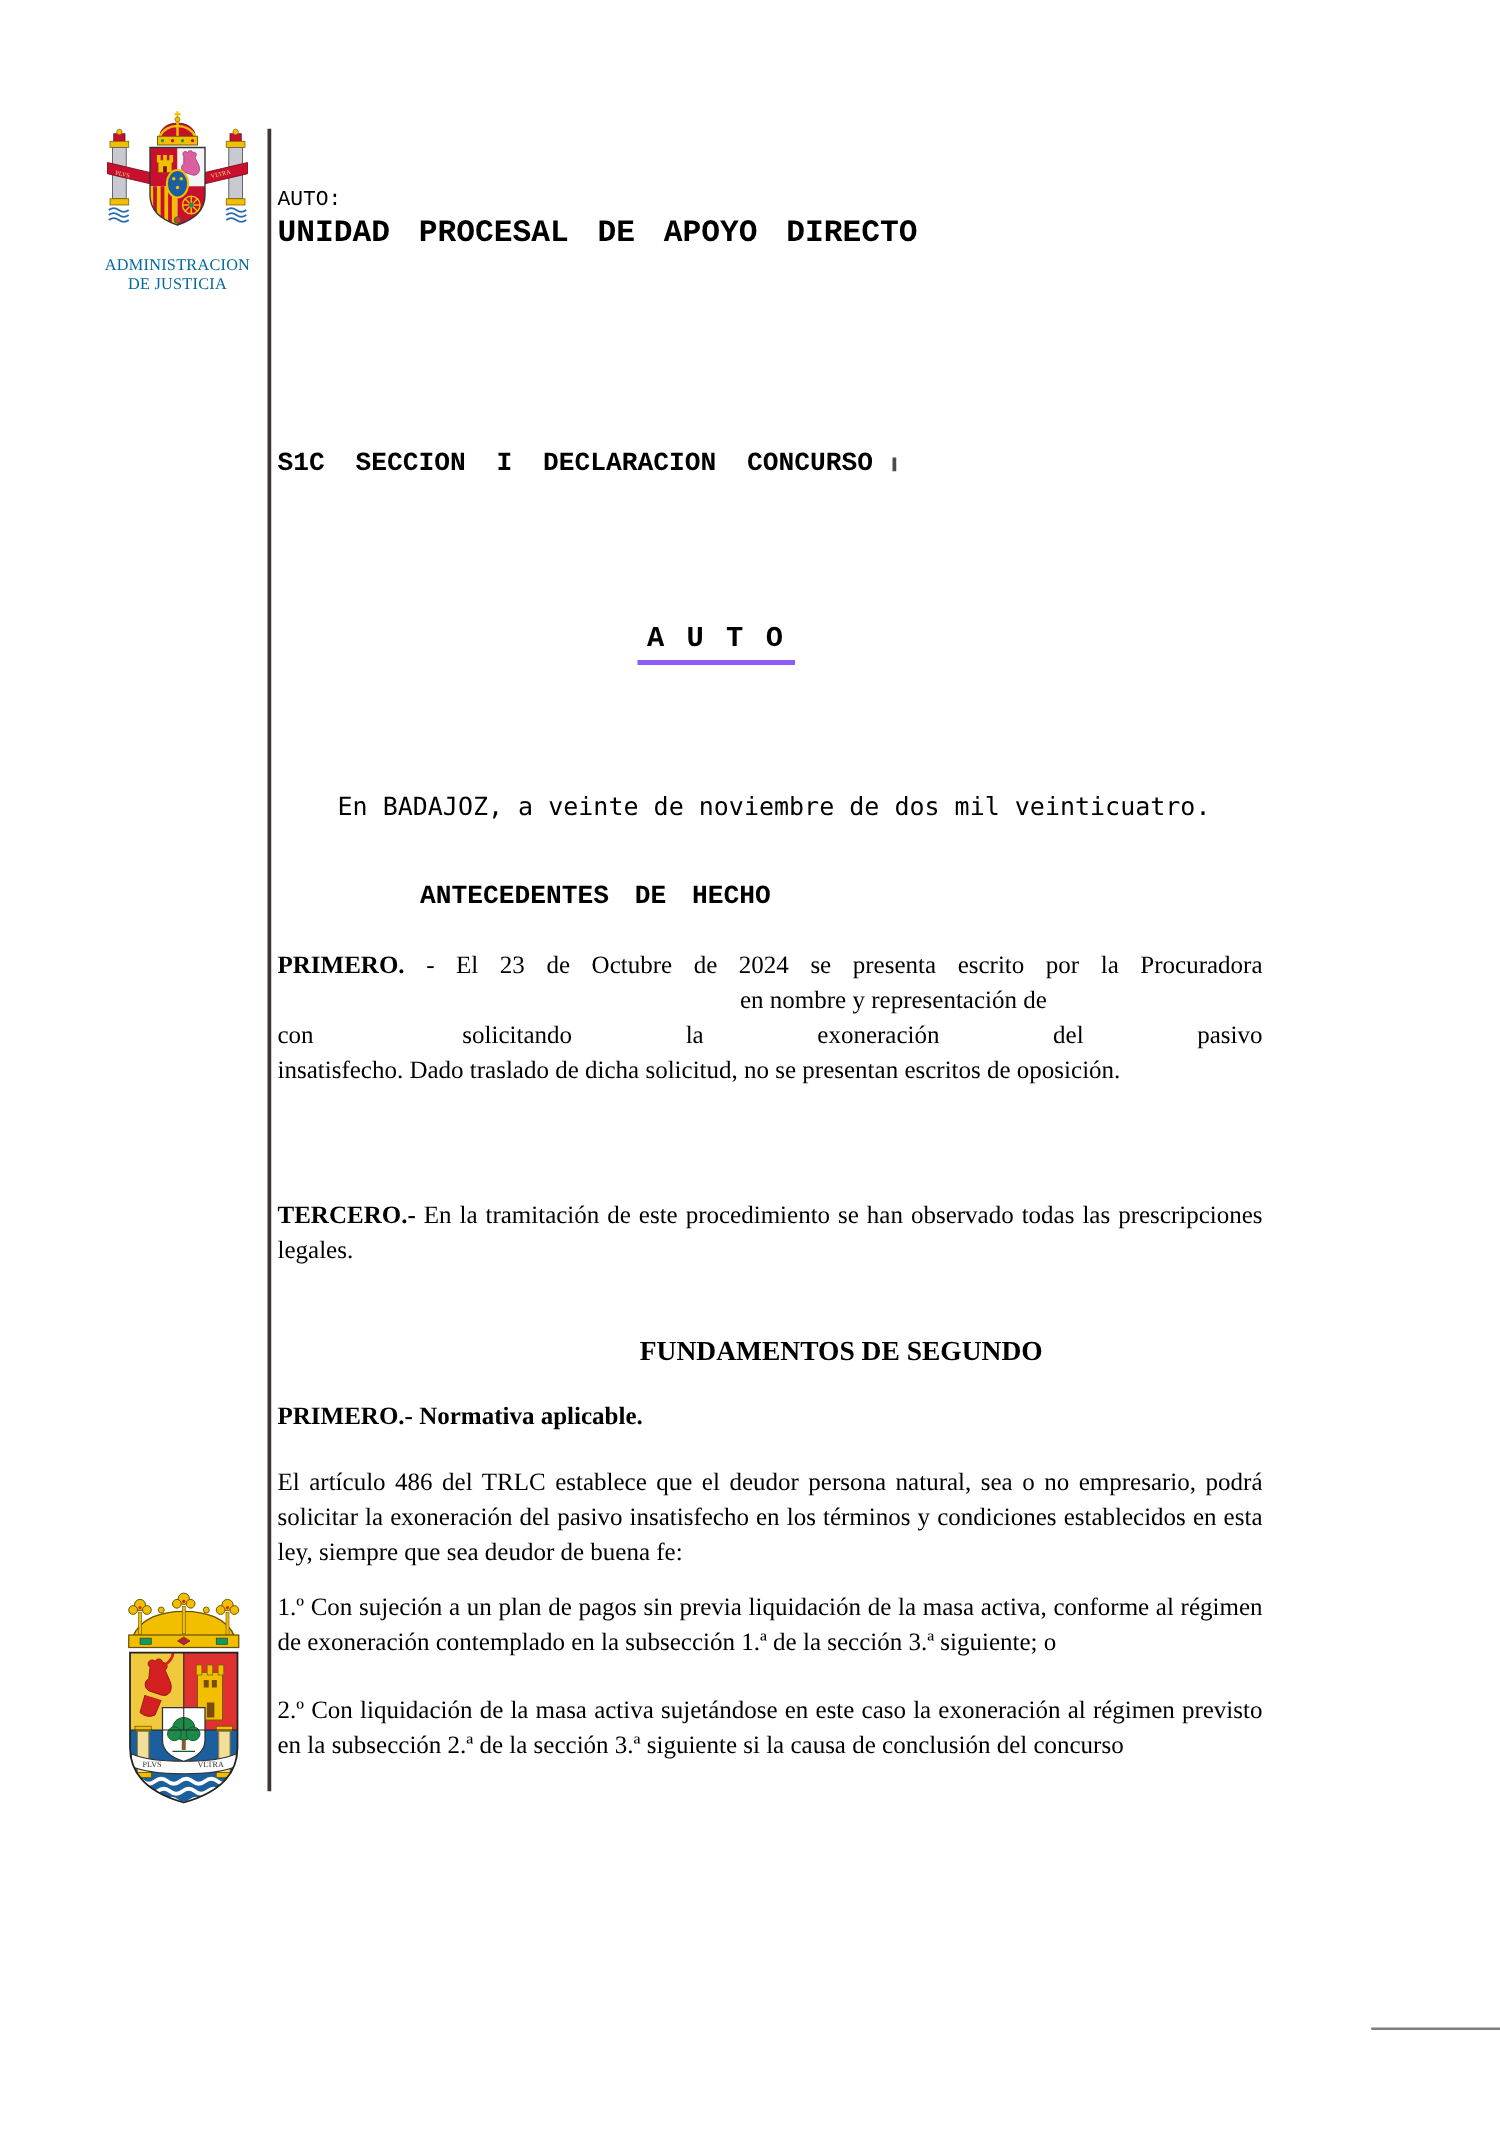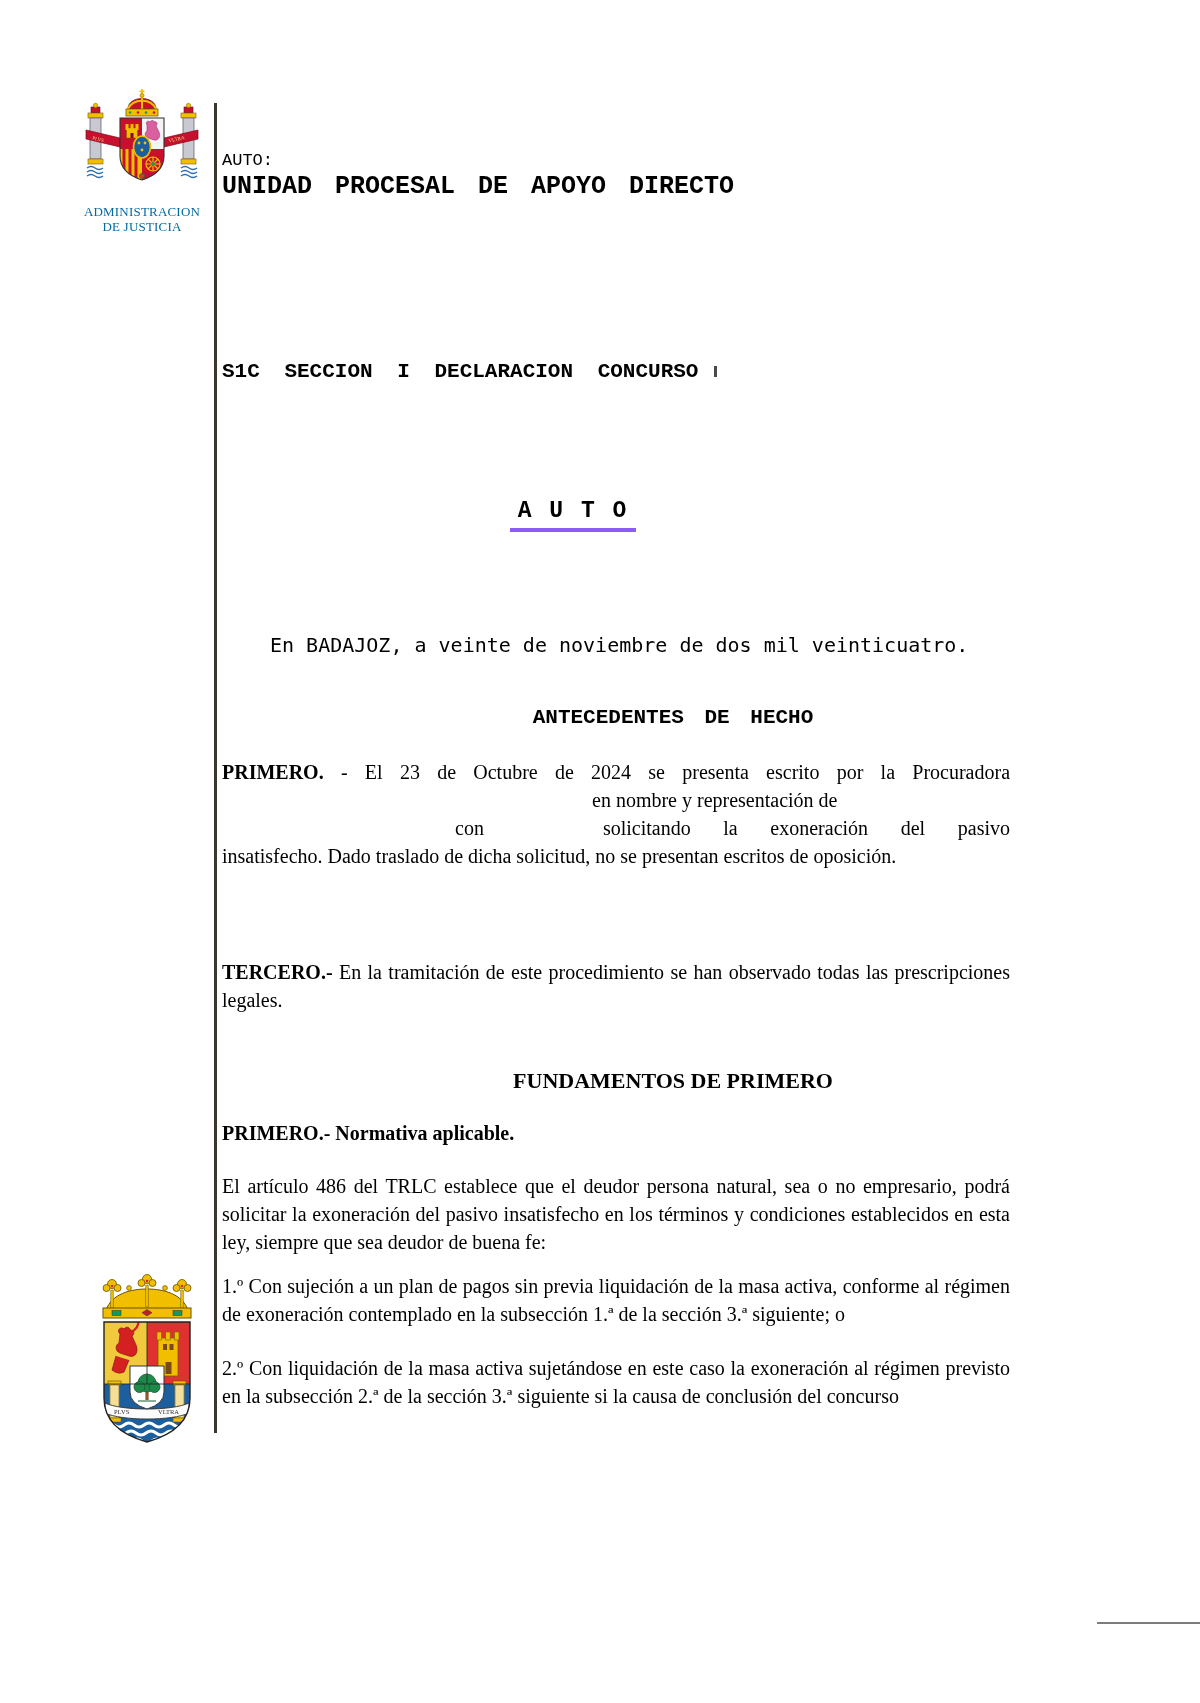--- a/index.html
+++ b/index.html
@@ -27,29 +27,29 @@
   .redact-tick { position:absolute; left:714px; top:366px; width:3px; height:11px; background:#4a4a4a; }
 
   
   .title-wrap { position:absolute; left:222px; top:498px; width:788px; text-align:center; padding-right:86px; box-sizing:border-box; }
   .title-text { font-family:"Liberation Mono", monospace; font-size:23px; font-weight:bold; letter-spacing:2px;
     border-bottom:4px solid #8b5cf6; padding:0 8px 4px 8px; }
 
   .dateline { position:absolute; left:222px; top:633px; font-family:"DejaVu Sans Mono", monospace; font-size:20px; white-space:nowrap;margin-left:48px; }
 
   .h-ant { position:absolute; left:222px; top:706px; width:788px; box-sizing:border-box; padding-left:114px;
-    text-align:center; font-family:"Liberation Mono", monospace; font-size:21px; font-weight:bold; word-spacing:8px; }
+    text-align:left; font-family:"Liberation Mono", monospace; font-size:21px; font-weight:bold; word-spacing:8px; }
 
   
   .body-p { position:absolute; left:222px; width:788px; margin:0; font-size:20px; line-height:28px; text-align:justify; }
   .p-primero { top:758px; }
   .p-primero .l1 { text-align:justify; text-align-last:justify; }
   .p-primero .l2 { padding-left:370px; text-align:left; }
   .p-primero .l3 { display:flex; }
-  .p-primero .l3-con { margin-left:233px; }
+  .p-primero .l3-con { }
   .p-primero .l3-right { display:block; flex:1; margin-left:119px; text-align:justify; text-align-last:justify; }
   .p-primero .l4 { text-align:left; }
   .p-segundo { top:886px; }
   .p-tercero { top:958px; }
 
   .h-fund { position:absolute; left:222px; top:1068px; width:788px; box-sizing:border-box; padding-left:114px;
     text-align:center; font-size:22px; font-weight:bold; font-family:"Liberation Serif", serif; }
   .h-norm { position:absolute; left:222px; top:1122px; font-size:20px; font-weight:bold; font-family:"Liberation Serif", serif; }
 
   .p-486 { top:1172px; }
@@ -186,21 +186,21 @@
     <div class="l3">
       <span class="l3-con">con</span>
       <span class="l3-right">solicitando la exoneración del pasivo</span>
     </div>
     <div class="l4">insatisfecho. Dado traslado de dicha solicitud, no se presentan escritos de oposición.</div>
   </div>
 
 
   <p class="body-p p-tercero"><b>TERCERO.-</b> <span>En la tramitación de este procedimiento se han observado todas las prescripciones legales.</span></p>
 
-  <div class="h-fund">FUNDAMENTOS DE PRIMERO</div>
+  <div class="h-fund">FUNDAMENTOS DE SEGUNDO</div>
   <div class="h-norm">PRIMERO.- Normativa aplicable.</div>
 
   <p class="body-p p-486">El artículo 486 del TRLC establece que el deudor persona natural, sea o no empresario, podrá solicitar la exoneración del pasivo insatisfecho en los términos y condiciones establecidos en esta ley, siempre que sea deudor de buena fe:</p>
   <p class="body-p p-item1">1.º Con sujeción a un plan de pagos sin previa liquidación de la masa activa, conforme al régimen de exoneración contemplado en la subsección 1.ª de la sección 3.ª siguiente; o</p>
   <p class="body-p p-item2">2.º Con liquidación de la masa activa sujetándose en este caso la exoneración al régimen previsto en la subsección 2.ª de la sección 3.ª siguiente si la causa de conclusión del concurso</p>
 
   <div class="logo-bottom">
     <svg width="110" height="178" viewBox="0 0 110 178">
 
       <g>

